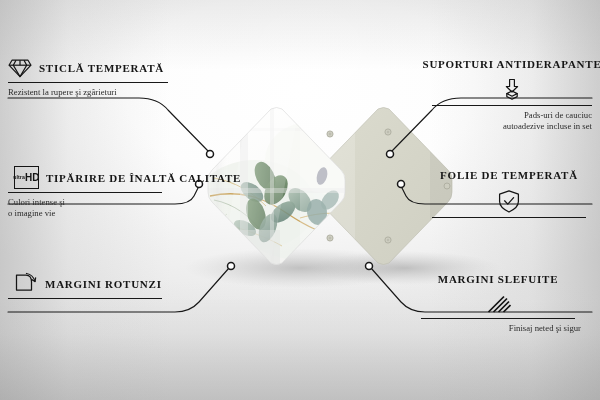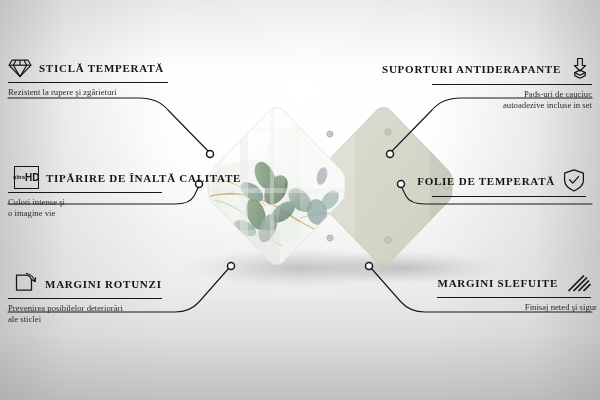--- a/index.html
+++ b/index.html
@@ -47,21 +47,21 @@
     background: radial-gradient(ellipse at center, rgba(255,255,255,0.95) 0%, rgba(255,255,255,0) 70%);
   }
 
   
   #product { position: absolute; left: 0; top: 0; width: 600px; height: 400px; }
 
   
   .feat { position: absolute; }
   .feat .head { display: flex; align-items: center; gap: 7px; }
   .feat.left .head { justify-content: flex-start; }
-  .feat.right .head { justify-content: flex-end; }
+  .feat.right .head { justify-content: flex-end; flex-direction: column; }
   .feat .title {
     font-family: "Liberation Serif", serif;
     font-weight: 700;
     font-size: 11px;
     letter-spacing: 0.75px;
     line-height: 14px;
     color: #151515;
     white-space: nowrap;
   }
   .feat.left .title { text-align: left; }
@@ -289,22 +289,20 @@
         <g fill="none" stroke="#141414" stroke-width="1.25" stroke-linejoin="round" stroke-linecap="round">
           <path d="M2.5 3 L12 3 Q17.5 3 17.5 10 L17.5 18 L2.5 18 Z"></path>
           <path d="M12.5 1.5 Q19 2.5 21 9.5"></path>
           <path d="M21 9.5 L17.8 7.6 M21 9.5 L21.6 5.9"></path>
         </g>
       </svg>
       <div class="title">MARGINI
 ROTUNZI</div>
     </div>
     <div class="rule" style="width:154px; margin-left:-6px;"></div>
-    <div class="sub" style="margin-left:-6px;">Prevenirea posibilelor deteriorări
-ale sticlei</div>
   </div>
 
   <div class="feat right" style="right:8px; top:57px; width:160px;">
     <div class="head">
       <div class="title">SUPORTURI
 ANTIDERAPANTE</div>
       <svg class="ico" width="24" height="24" viewBox="0 0 24 24">
         <g fill="none" stroke="#141414" stroke-width="1.2" stroke-linejoin="round" stroke-linecap="round">
           <path d="M9.6 1.5 L14.4 1.5 L14.4 8.5 L17.6 8.5 L12 14 L6.4 8.5 L9.6 8.5 Z"></path>
           <path d="M6.8 15.6 L12 13 L17.2 15.6 L12 18.2 Z"></path>
@@ -324,21 +322,21 @@
       <svg class="ico" width="24" height="25" viewBox="0 0 24 25">
         <g fill="none" stroke="#141414" stroke-width="1.25" stroke-linejoin="round" stroke-linecap="round">
           <path d="M12 1.8 L21.4 5.2 L21.4 12.6 Q21.4 18.8 12 23 Q2.6 18.8 2.6 12.6 L2.6 5.2 Z"></path>
           <path d="M7.6 11.8 L10.8 15.1 L16.6 8.6"></path>
         </g>
       </svg>
     </div>
     <div class="rule" style="width:154px; margin-right:-6px;"></div>
   </div>
 
-  <div class="feat right" style="right:9px; top:272px; width:154px;">
+  <div class="feat right" style="right:25px; top:272px; width:154px;">
     <div class="head">
       <div class="title">MARGINI
 SLEFUITE</div>
       <svg class="ico" width="26" height="22" viewBox="0 0 26 22">
         <g stroke="#141414" stroke-width="1.7" stroke-linecap="butt">
           <path d="M3.5 19 L19 3.5"></path>
           <path d="M8.5 19 L22 5.5"></path>
           <path d="M13.5 19 L24 8.5"></path>
           <path d="M18.5 19 L25.5 12"></path>
         </g>

